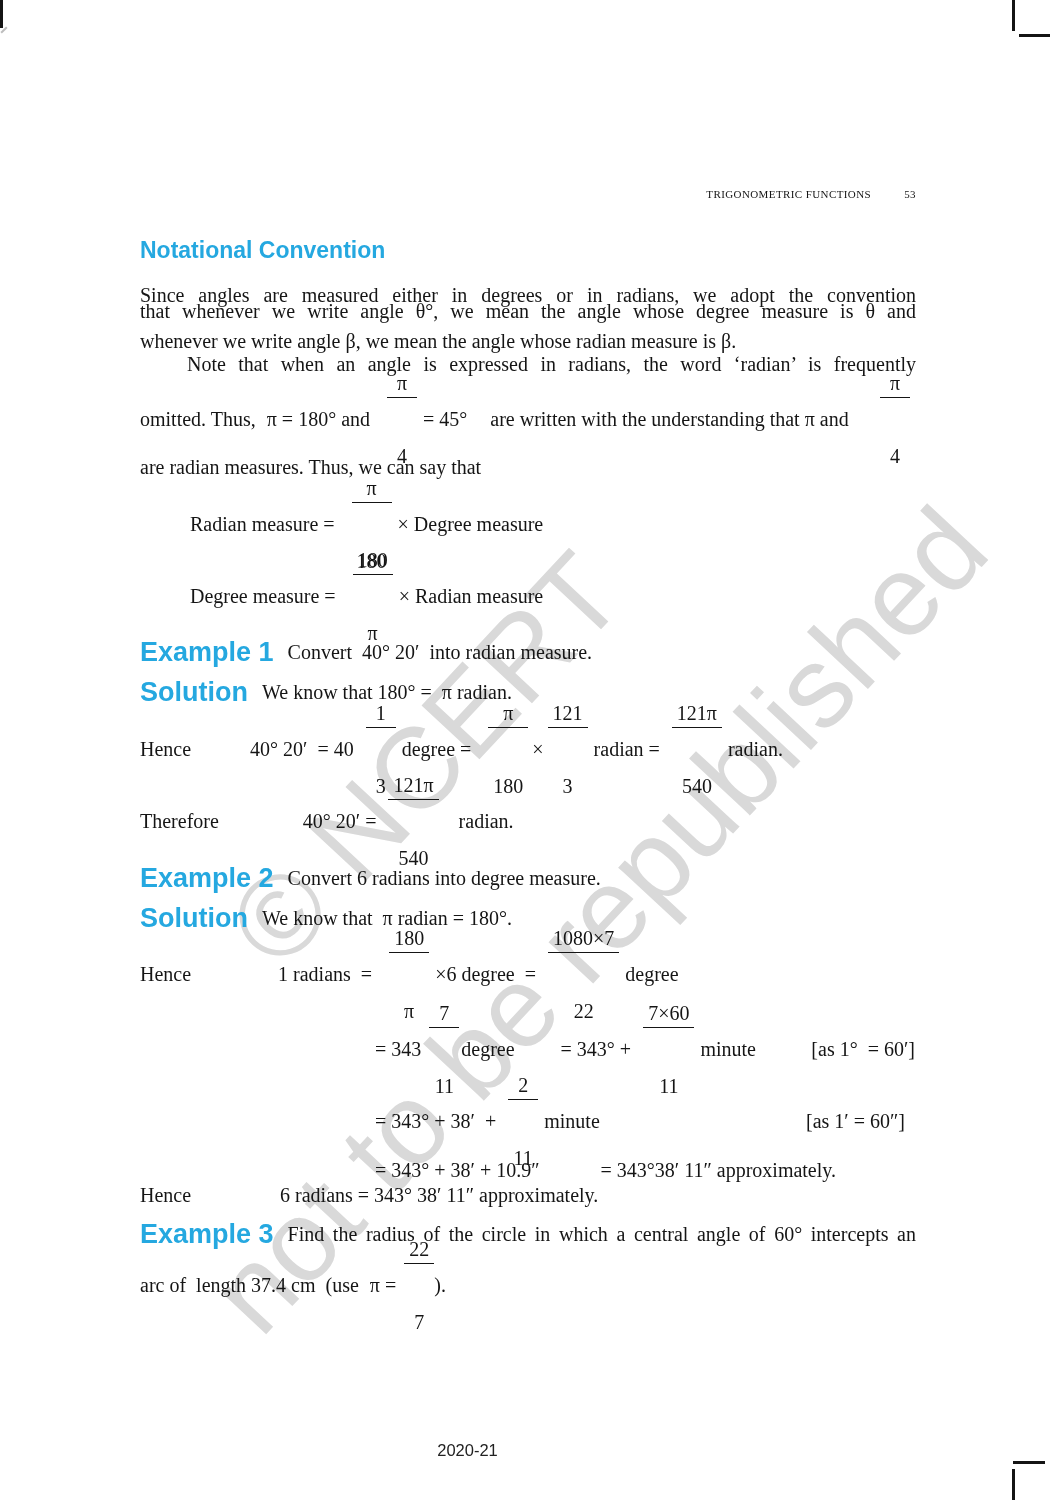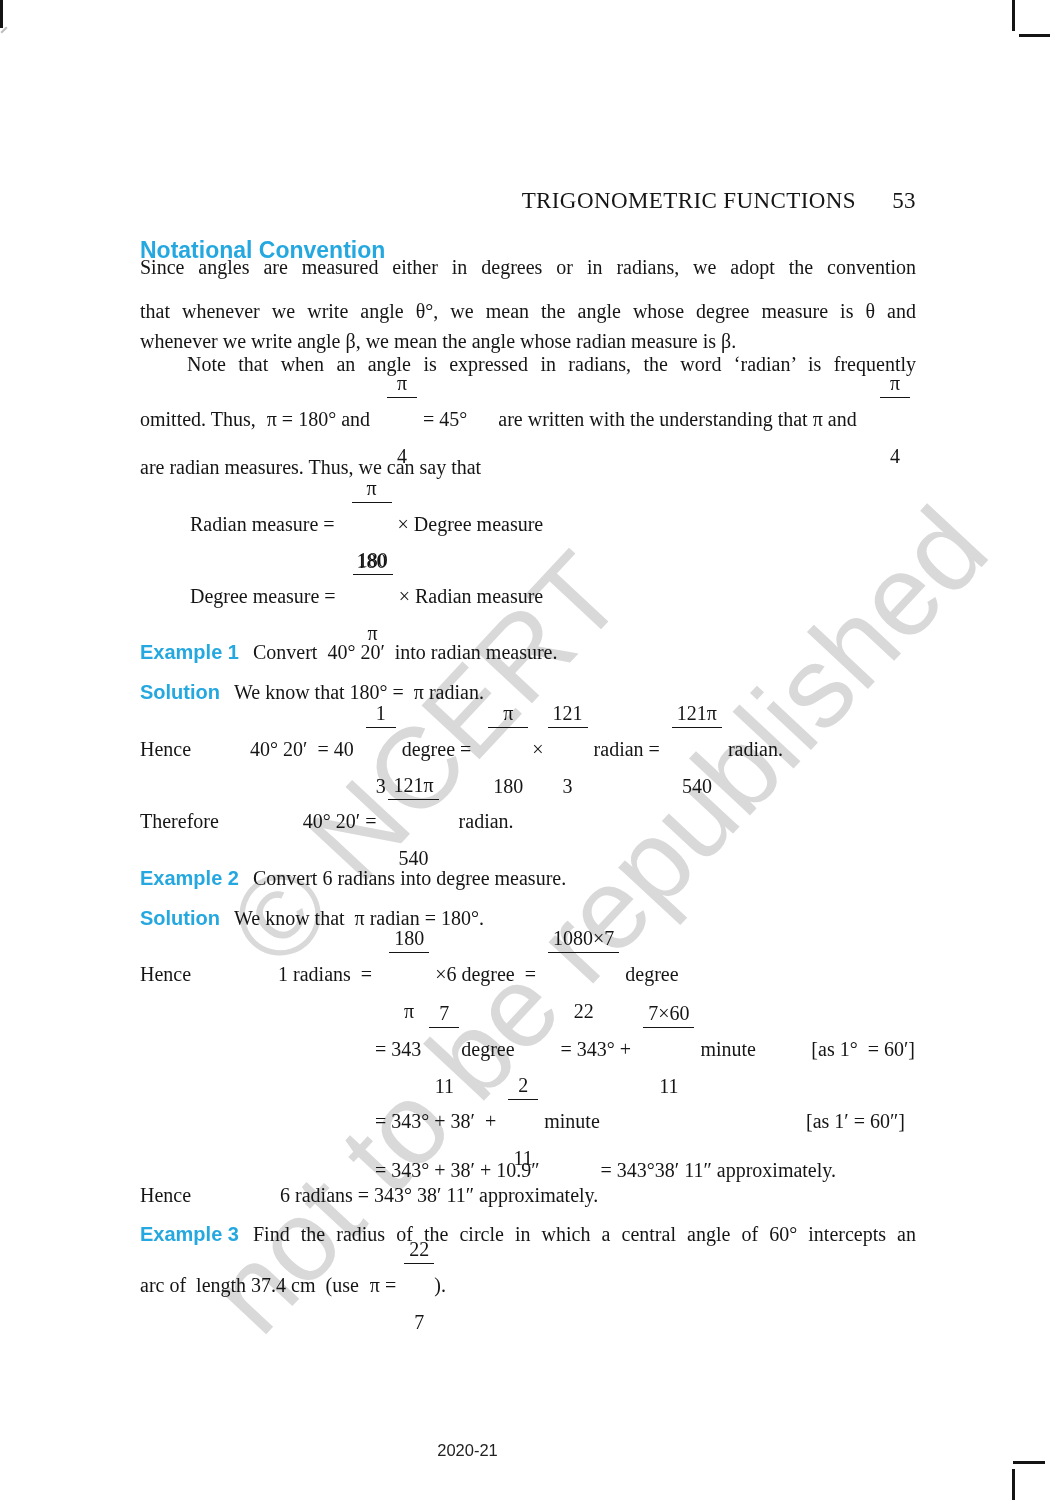--- a/index.html
+++ b/index.html
@@ -13,43 +13,43 @@
   .crop-tr-h{left:1019px;top:34px;width:31px;height:3px;}
   .crop-br-h{left:1013px;top:1461px;width:32px;height:3px;}
   .crop-br-v{left:1012px;top:1469px;width:3px;height:31px;}
   
   .watermark{position:absolute;left:512px;top:840px;z-index:0;
              transform:translate(-50%,-50%) rotate(-47deg);
              font-family:"Liberation Sans",sans-serif;font-size:115px;line-height:2.05;
              color:#d9d9d9;white-space:nowrap;text-align:center;}
   
   .runhead{position:absolute;top:188px;left:140px;width:776px;text-align:right;
-           font-size:23px;letter-spacing:.4px;}
+           font-size:11px;letter-spacing:.4px;}
   .runhead .pgnum{display:inline-block;margin-left:30px;}
   
   .heading{position:absolute;top:237px;left:140px;
            font-family:"Liberation Sans",sans-serif;font-weight:bold;
            font-size:23px;color:#25a8e0;}
-  .lbl{font-family:"Liberation Sans",sans-serif;font-weight:bold;font-size:20px;
+  .lbl{font-family:"Liberation Sans",sans-serif;font-weight:bold;font-size:27px;
        color:#25a8e0;white-space:pre;}
   
   .line{position:absolute;left:140px;width:776px;font-size:20px;line-height:30px;}
   .just{text-align:justify;text-align-last:justify;}
   .indent{text-indent:47px;}
   .pre,.t{white-space:pre;}
   
   .mrow{position:absolute;left:140px;display:flex;align-items:center;
         font-size:20px;white-space:pre;}
   .mrow .t{margin-right:6px;}
   .frac{display:inline-block;text-align:center;vertical-align:middle;
         margin:0 6px;font-size:20px;line-height:22px;}
   .frac .num{display:block;padding:1px 5px 3px;border-bottom:1.6px solid #151515;}
   .frac .den{display:block;padding:3px 5px 1px;}
   .sp{flex:1;}
-  .ml20{margin-left:20px;} .ml40{margin-left:40px;} .ml55{margin-left:55px;}
+  .ml20{margin-left:12px;} .ml40{margin-left:40px;} .ml55{margin-left:55px;}
   .ml53{margin-left:53px;} .ml78{margin-left:78px;} .ml81{margin-left:81px;}
   .ml83{margin-left:83px;} .mla{margin-left:auto;}
   .extext{flex:1;text-align:justify;text-align-last:justify;margin-left:14px;white-space:normal;}
   .gap14{margin-left:14px;}
   
   .footer{position:absolute;top:1441px;left:0;width:935px;text-align:center;
           font-family:"Liberation Sans",sans-serif;font-size:16.5px;color:#222;}
 </style>
 </head>
 <body>
@@ -68,21 +68,21 @@
     <div>not to be republished</div>
   </div>
 
   <div class="runhead">
     <span>TRIGONOMETRIC FUNCTIONS</span>
     <span class="pgnum">53</span>
   </div>
 
   <div class="heading">Notational Convention</div>
 
-  <div class="line just" style="top:252px;">Since angles are measured either in degrees or in radians, we adopt the convention</div>
+  <div class="line just" style="top:280px;">Since angles are measured either in degrees or in radians, we adopt the convention</div>
   <div class="line just" style="top:296px;">that whenever we write angle θ°, we mean the angle whose degree measure is θ and</div>
   <div class="line" style="top:326px;font-family:Liberation Serif, serif;">whenever we write angle β, we mean the angle whose radian measure is β.</div>
 
   <div class="line just indent" style="top:349px;">Note that when an angle is expressed in radians, the word ‘radian’ is frequently</div>
   <div class="mrow" style="top:386px;width:776px;height:66px;">
     <span class="t">omitted. Thus, </span>
     <span class="t">π = 180° and </span>
     <span class="frac">
       <span class="num">π</span>
       <span class="den">4</span>

